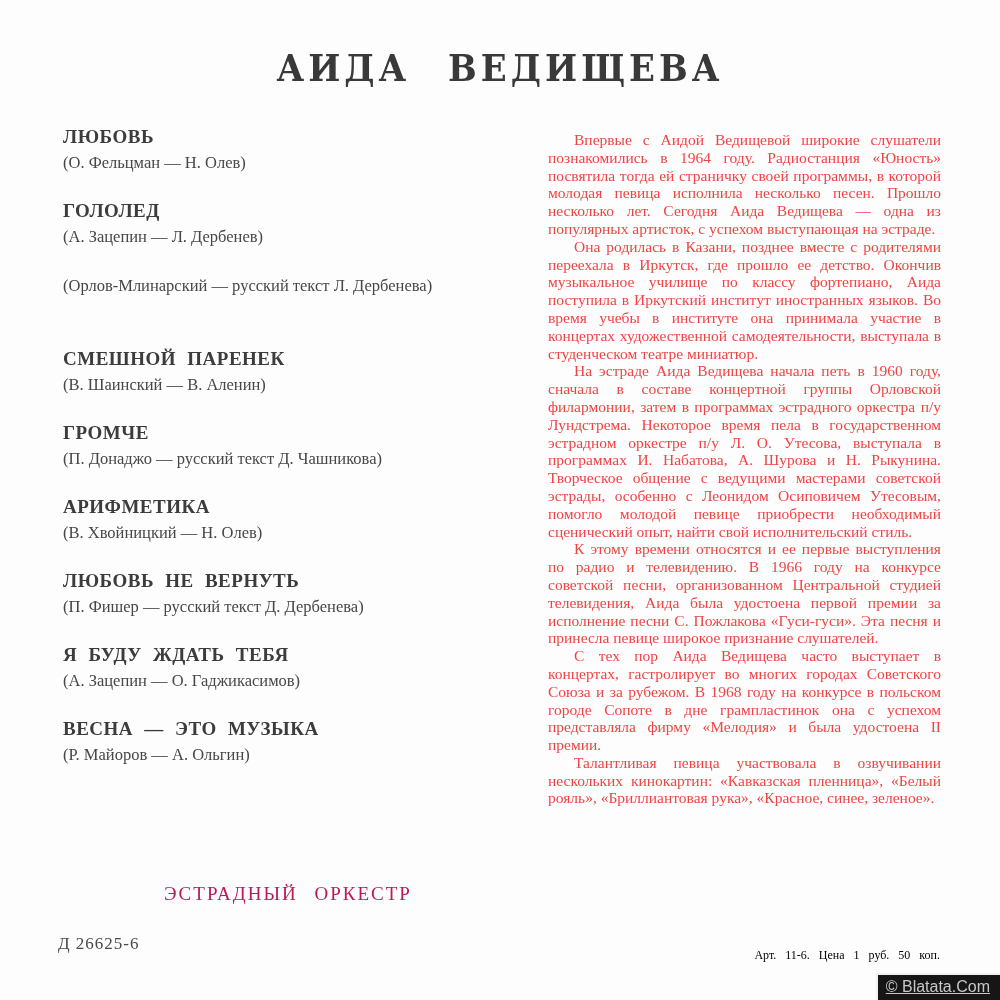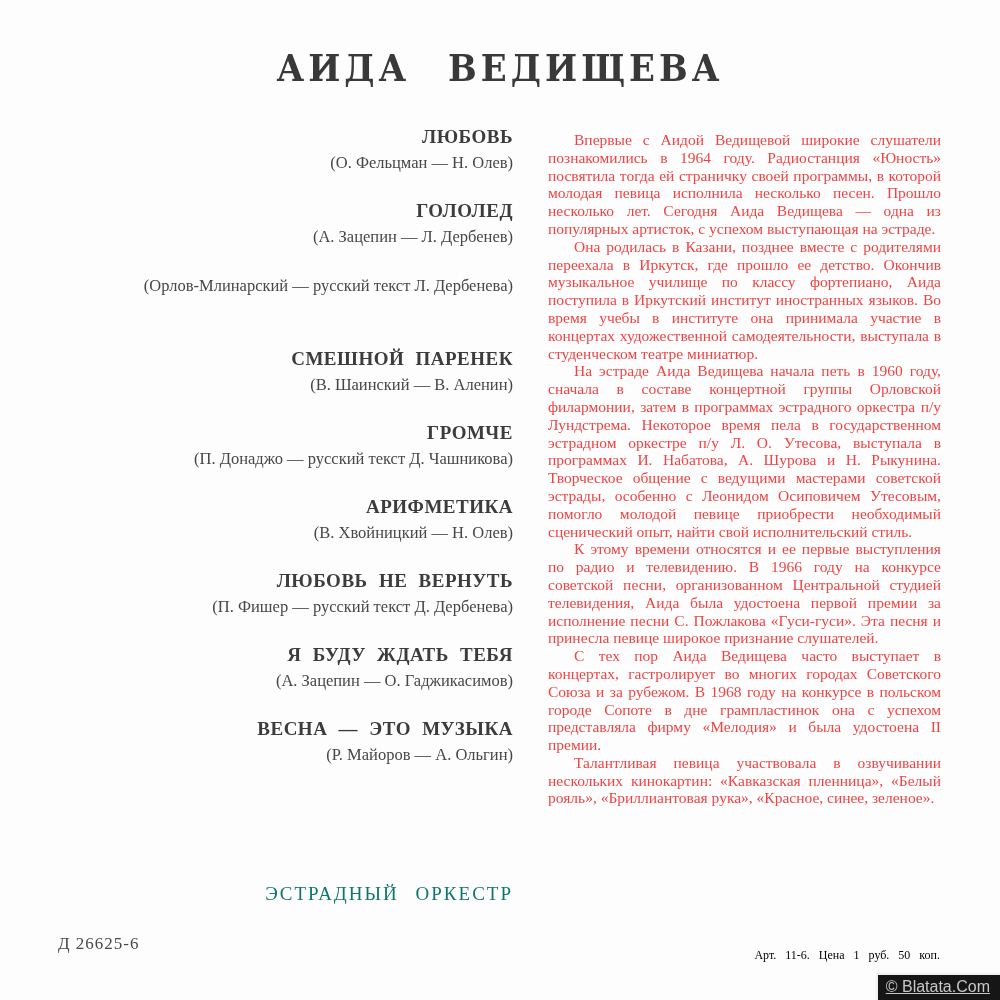--- a/index.html
+++ b/index.html
@@ -25,46 +25,46 @@
     letter-spacing: 4px;
     word-spacing: 22px;
     color: #393939;
     transform: scaleY(1.08);
   }
   .tracklist {
     position: absolute;
     left: 63px;
     top: 124px;
     width: 450px;
-    text-align: right;
+    text-align: left;
   }
   .track { height: 74px; }
   .track-title {
     line-height: 25px;
     font-size: 19px;
     font-weight: 700;
     letter-spacing: 0.5px;
     word-spacing: 6px;
     color: #3c3c3c;
   }
   .track-credits {
     line-height: 27px;
     font-size: 16.5px;
     color: #474747;
   }
   .orchestra {
     position: absolute;
     left: 63px;
     top: 883px;
     width: 450px;
-    text-align: right;
+    text-align: center;
     font-size: 19px;
     letter-spacing: 2px;
     word-spacing: 10px;
-    color: #0f766e;
+    color: #be185d;
   }
   .bio {
     position: absolute;
     left: 548px;
     top: 131px;
     width: 393px;
     font-size: 15.5px;
     line-height: 17.8px;
     text-align: justify;
     color: #ef4444;

